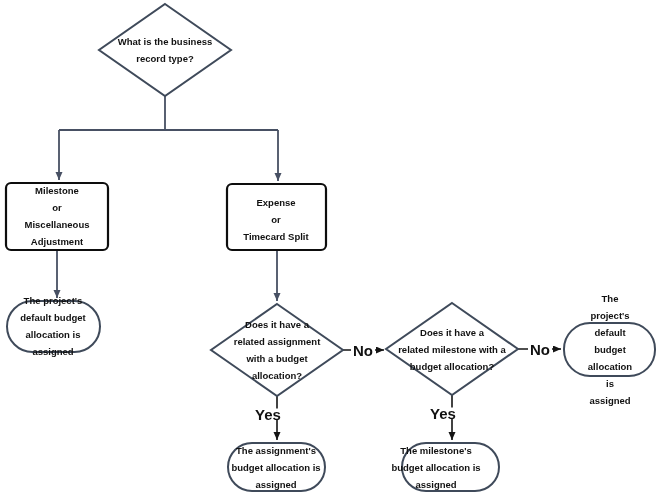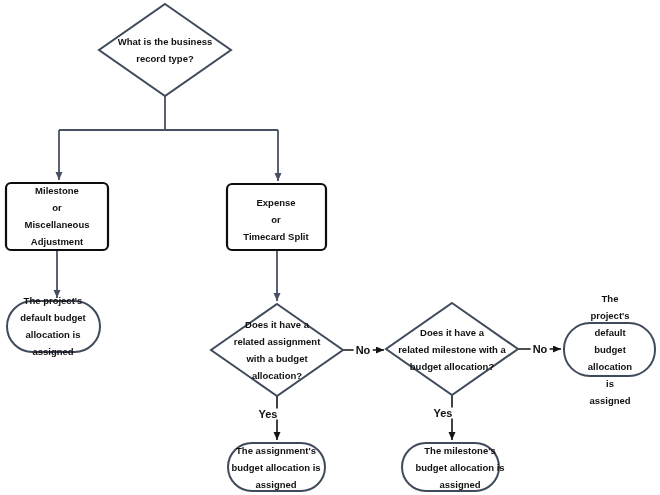--- a/index.html
+++ b/index.html
@@ -30,21 +30,21 @@
     line-height: 17px;
     color: #111111;
     pointer-events: none;
   }
   .edge-lbl {
     position: absolute;
     transform: translate(-50%, -50%);
     background: #ffffff;
     padding: 0 2px;
     font-weight: bold;
-    font-size: 11px;
+    font-size: 15px;
     line-height: 11px;
     color: #111111;
     text-align: center;
     pointer-events: none;
   }
   .shape {
     fill: #ffffff;
   }
   .decision, .terminal {
     stroke: #3f4a5a;
@@ -133,21 +133,21 @@
 
   <div class="lbl" style="left:610px; top:349px;">The project's
 default budget
 allocation is
 assigned</div>
 
   <div class="lbl" style="left:276px; top:467px;text-align:center;">The assignment's
 budget allocation is
 assigned</div>
 
-  <div class="lbl" style="left:460px; top:467px;">The milestone's
+  <div class="lbl" style="left:436px; top:467px;">The milestone's
 budget allocation is
 assigned</div>
 
   <div class="edge-lbl" style="left:363px; top:350px;">No</div>
 
   <div class="edge-lbl" style="left:540px; top:349px;">No</div>
 
   <div class="edge-lbl" style="left:268px; top:414px;">Yes</div>
 
   <div class="edge-lbl" style="left:443px; top:413px;">Yes</div>

